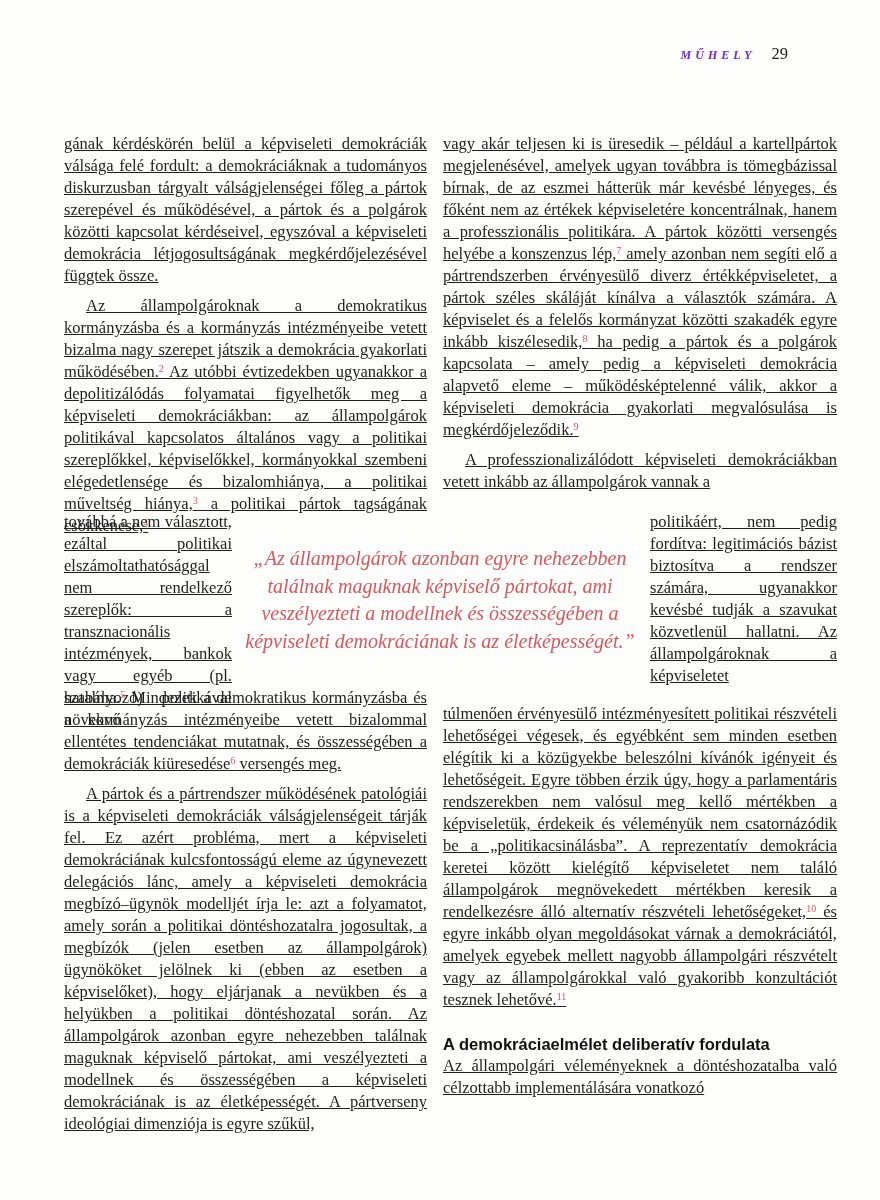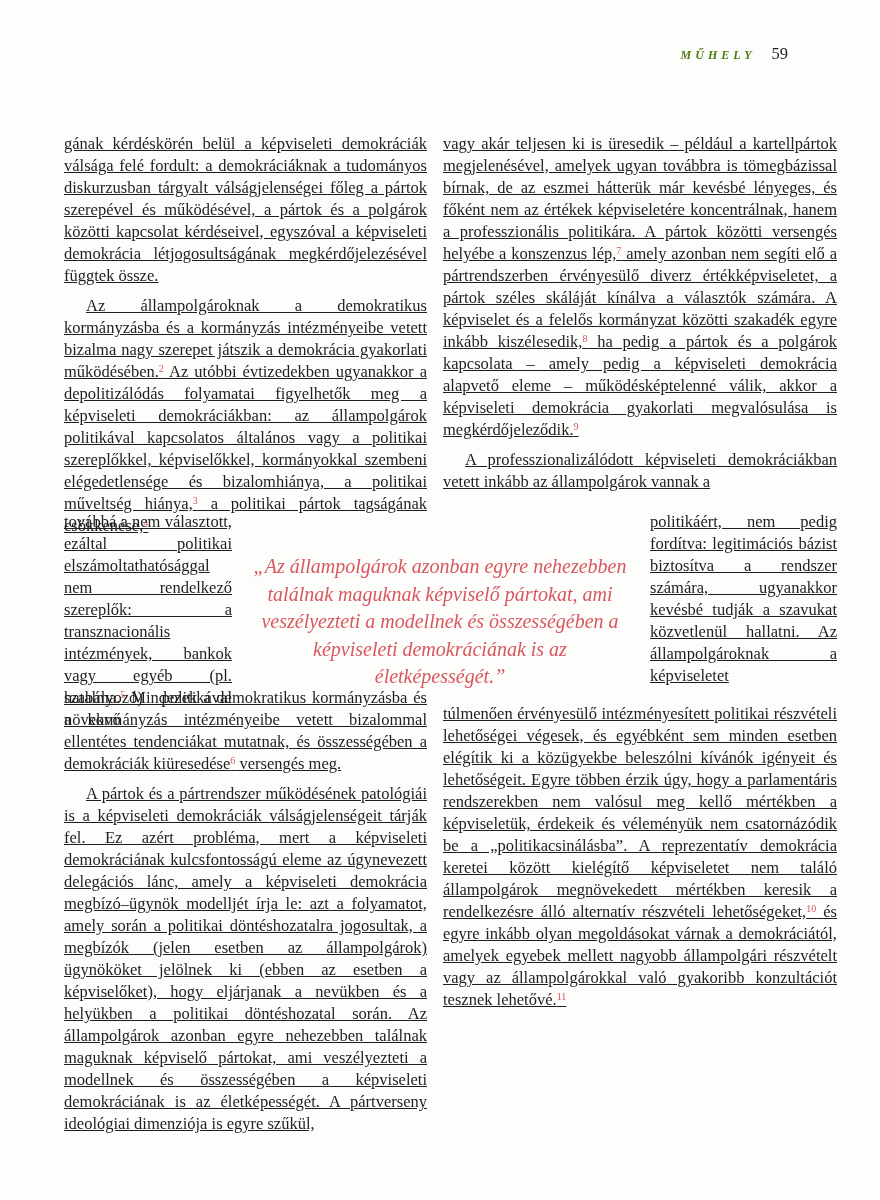--- a/index.html
+++ b/index.html
@@ -11,21 +11,21 @@
     font-family:"Liberation Serif","DejaVu Serif",serif;
     color:#1e1e1e;
     overflow:hidden;
   }
   .running-head{
     position:absolute;top:44px;right:92px;
     display:flex;align-items:baseline;gap:16px;
   }
   .running-head .section{
     font-style:italic;font-weight:600;
-    font-size:12px;letter-spacing:4px;color:#4d7c0f;margin-left:40px;
+    font-size:12px;letter-spacing:4px;color:#6d28d9;margin-left:40px;
   }
   .running-head .pagenum{font-size:16.5px;color:#222;}
   .seg{
     position:absolute;
     text-align:justify;
     font-size:16.5px;line-height:22px;
     hyphens:auto;-webkit-hyphens:auto;
   }
   .seg p{margin:0;padding:0;text-decoration:underline;}
   p.indent{text-indent:22px;margin-top:8px;}
@@ -35,21 +35,21 @@
   #right-seg1{left:443px;top:133px;width:394px;}
   #right-seg2{left:650px;top:511px;width:187px;}
   #right-seg3{left:443px;top:687px;width:394px;margin-top:16px;}
   .pullquote{
     position:absolute;left:238px;top:541px;width:404px;
     text-align:center;
     font-style:italic;
     font-size:20px;line-height:27.5px;
     color:#d8575f;
   }
-  .pullquote p{margin:12px;}
+  .pullquote p{margin:4px;}
   .fn{
     color:#d8575f;
     font-size:10px;
     line-height:0;
     position:relative;top:-0.5em;
     vertical-align:baseline;
   }
   .subheading{
     font-family:"Liberation Sans","DejaVu Sans",sans-serif;
     font-weight:700;
@@ -59,21 +59,21 @@
     text-align:left;
   }
 </style>
 </head>
 <body>
 
 <div class="page">
 
   <header class="running-head">
     <span class="section">MŰHELY</span>
-    <span class="pagenum">59</span>
+    <span class="pagenum">29</span>
   </header>
 
   <section class="seg" id="left-seg1">
     <p>gának kérdéskörén belül a képviseleti demokráciák válsága felé fordult: a demokráciáknak a tudományos diskurzusban tárgyalt válságjelenségei főleg a pártok szerepével és működésével, a pártok és a polgárok közötti kapcsolat kérdéseivel, egyszóval a képviseleti demokrácia létjogosultságának megkérdőjelezésével függtek össze.</p>
     <p class="indent"><span>Az állampolgároknak a demokratikus kormányzásba és a kormányzás intézményeibe vetett bizalma nagy szerepet játszik a demokrácia gyakorlati működésében.</span><sup class="fn">2</sup><span> Az utóbbi évtizedekben ugyanakkor a depolitizálódás folyamatai figyelhetők meg a képviseleti demokráciákban: az állampolgárok politikával kapcsolatos általános vagy a politikai szereplőkkel, képviselőkkel, kormányokkal szembeni elégedetlensége és bizalomhiánya, a politikai műveltség hiánya,</span><sup class="fn">3</sup><span> a politikai pártok tagságának csökkenése,</span><sup class="fn">4</sup></p>
   </section>
 
   <section class="seg" id="left-seg2">
     <p>továbbá a nem választott, ezáltal politikai elszámoltathatósággal nem rendelkező szereplők: a transznacionális intézmények, bankok vagy egyéb (pl. szabályozó) politikával növekvő</p>
   </section>
@@ -91,15 +91,17 @@
     <p><span>vagy akár teljesen ki is üresedik – például a kartellpártok megjelenésével, amelyek ugyan továbbra is tömegbázissal bírnak, de az eszmei hátterük már kevésbé lényeges, és főként nem az értékek képviseletére koncentrálnak, hanem a professzionális politikára. A pártok közötti versengés helyébe a konszenzus lép,</span><sup class="fn">7</sup><span> amely azonban nem segíti elő a pártrendszerben érvényesülő diverz értékképviseletet, a pártok széles skáláját kínálva a választók számára. A képviselet és a felelős kormányzat közötti szakadék egyre inkább kiszélesedik,</span><sup class="fn">8</sup><span> ha pedig a pártok és a polgárok kapcsolata – amely pedig a képviseleti demokrácia alapvető eleme – működésképtelenné válik, akkor a képviseleti demokrácia gyakorlati megvalósulása is megkérdőjeleződik.</span><sup class="fn">9</sup></p>
     <p class="indent">A professzionalizálódott képviseleti demokráciákban vetett inkább az állampolgárok vannak a</p>
   </section>
 
   <section class="seg" id="right-seg2">
     <p>politikáért, nem pedig fordítva: legitimációs bázist biztosítva a rendszer számára, ugyanakkor kevésbé tudják a szavukat közvetlenül hallatni. Az állampolgároknak a képviseletet</p>
   </section>
 
   <section class="seg" id="right-seg3">
     <p><span>túlmenően érvényesülő intézményesített politikai részvételi lehetőségei végesek, és egyébként sem minden esetben elégítik ki a közügyekbe beleszólni kívánók igényeit és lehetőségeit. Egyre többen érzik úgy, hogy a parlamentáris rendszerekben nem valósul meg kellő mértékben a képviseletük, érdekeik és véleményük nem csatornázódik be a „politikacsinálásba”. A reprezentatív demokrácia keretei között kielégítő képviseletet nem találó állampolgárok megnövekedett mértékben keresik a rendelkezésre álló alternatív részvételi lehetőségeket,</span><sup class="fn">10</sup><span> és egyre inkább olyan megoldásokat várnak a demokráciától, amelyek egyebek mellett nagyobb állampolgári részvételt vagy az állampolgárokkal való gyakoribb konzultációt tesznek lehetővé.</span><sup class="fn">11</sup></p>
+    <h2 class="subheading">A demokráciaelmélet deliberatív fordulata</h2>
+    <p>Az állampolgári véleményeknek a döntéshozatalba való célzottabb implementálására vonatkozó</p>
   </section>
 
 </div>
 
 </body></html>

